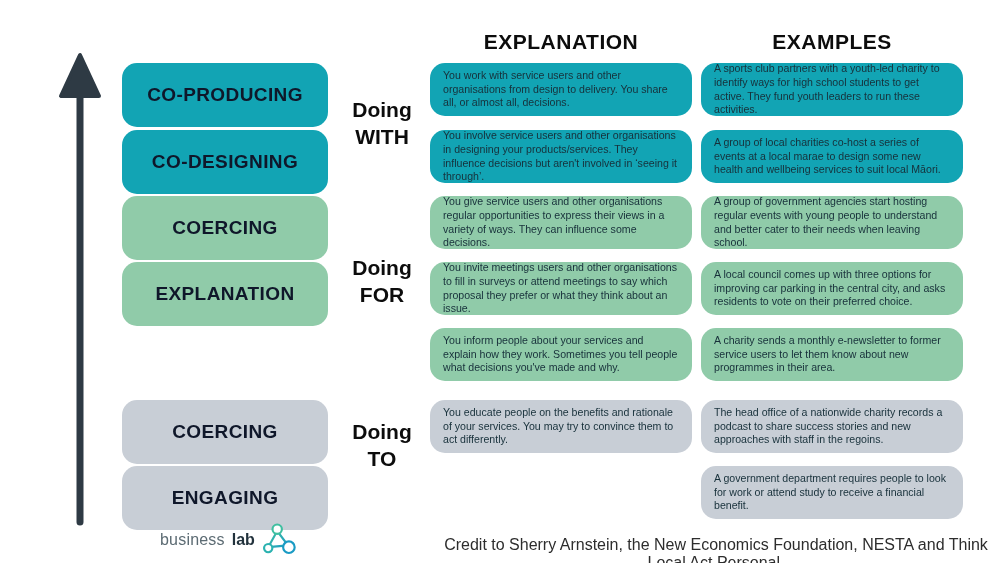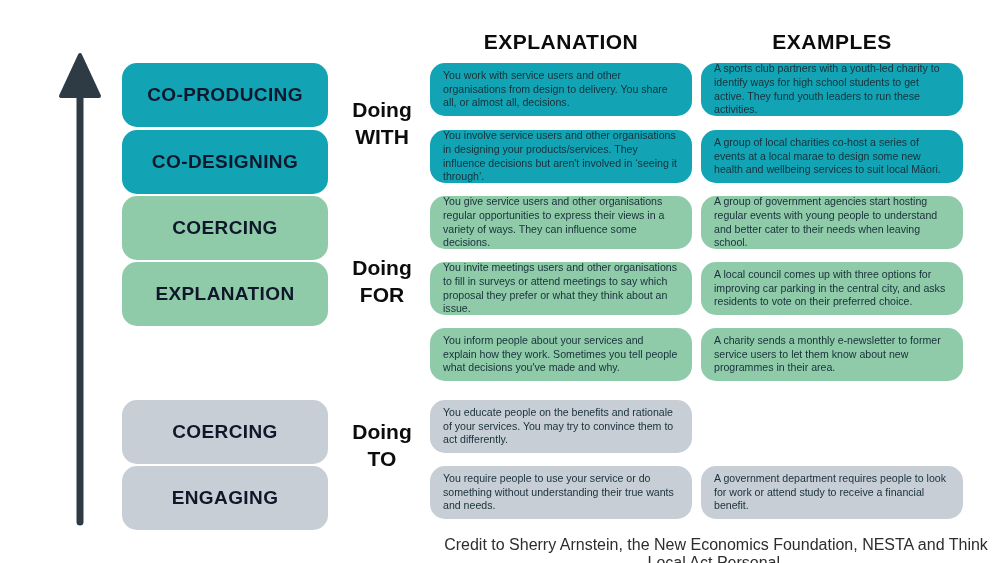--- a/index.html
+++ b/index.html
@@ -98,20 +98,36 @@
 
   <div class="box level-box tier-green r3">EXPLANATION</div>
   <div class="box text-box tier-green expl r3">You invite meetings users and other organisations to fill in surveys or attend meetings to say which proposal they prefer or what they think about an issue.</div>
   <div class="box text-box tier-green exmp r3">A local council comes up with three options for improving car parking in the central city, and asks residents to vote on their preferred choice.</div>
 
   <div class="box text-box tier-green expl r4">You inform people about your services and explain how they work. Sometimes you tell people what decisions you've made and why.</div>
   <div class="box text-box tier-green exmp r4">A charity sends a monthly e-newsletter to former service users to let them know about new programmes in their area.</div>
 
   <div class="box level-box tier-gray r5">COERCING</div>
   <div class="box text-box tier-gray expl r5">You educate people on the benefits and rationale of your services. You may try to convince them to act differently.</div>
+  <div class="box text-box tier-gray exmp r5">The head office of a nationwide charity records a podcast to share success stories and new approaches with staff in the regoins.</div>
 
   <div class="box level-box tier-gray r6">ENGAGING</div>
-  <div class="box text-box tier-gray expl r6">You require people to use your service or do something without understanding their true wants and needs.</div>
   <div class="box text-box tier-gray exmp r6">A government department requires people to look for work or attend study to receive a financial benefit.</div>
 
+  <div id="logo">
+    <span class="lt-light">business</span>
+    <span class="lt-bold">lab</span>
+    <svg width="36" height="36" viewBox="0 0 40 40" style="margin-left:2px;">
+      <defs>
+        <linearGradient id="lg" x1="0" y1="0" x2="1" y2="1">
+          <stop offset="0" stop-color="#3FBFA0"></stop>
+          <stop offset="1" stop-color="#1A9BC4"></stop>
+        </linearGradient>
+      </defs>
+      <path d="M18 10 L30 26 L8 28 Z" fill="none" stroke="url(#lg)" stroke-width="2.4" stroke-linejoin="round"></path>
+      <circle cx="18" cy="8" r="5.2" fill="#fff" stroke="#3FBFA0" stroke-width="2.4"></circle>
+      <circle cx="31" cy="28" r="6.4" fill="#fff" stroke="#1A9BC4" stroke-width="2.4"></circle>
+      <circle cx="8" cy="29" r="4.6" fill="#fff" stroke="#2BB2B0" stroke-width="2.4"></circle>
+    </svg>
+  </div>
   <div id="credit">Credit to Sherry Arnstein, the New Economics Foundation, NESTA and Think Local Act Personal.</div>
 
 </div>
 
 </body></html>

